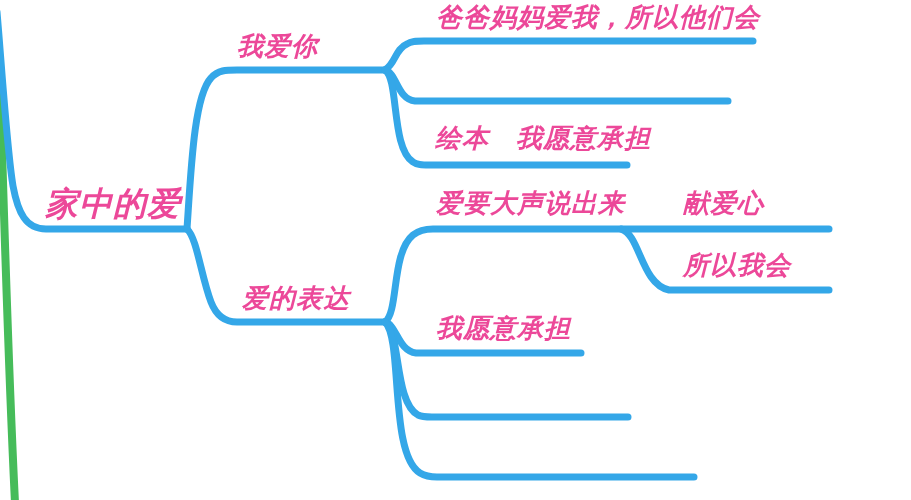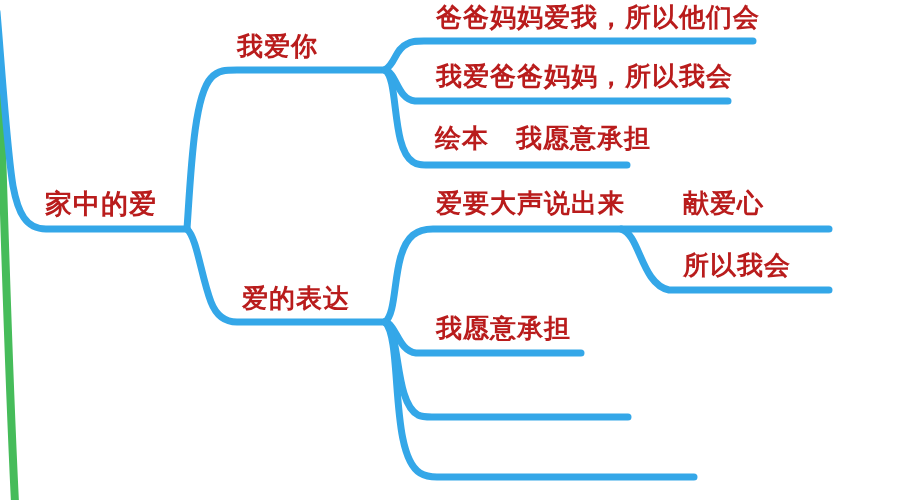--- a/index.html
+++ b/index.html
@@ -26,25 +26,26 @@
     fill: none;
     stroke-linecap: round;
     stroke-linejoin: round;
   }
   .node-label {
     position: absolute;
     font-weight: 700;
     font-size: 26px;
     line-height: 28px;
     letter-spacing: 1px;
-    color: #b91c1c;
+    color: #ec4899;
     white-space: nowrap;
     cursor: pointer;
+    font-style: italic;
   }
-  .node-label.root { font-size: 27px; }
+  .node-label.root { font-size: 33px; }
 </style>
 </head>
 <body>
 
 <div class="stage">
 
   <svg class="lines-svg" viewBox="0 0 911 500" aria-hidden="true">
 
     <path d="M 0 80 C 4 220 8 360 15 503" stroke="#46BC5A" stroke-width="8"></path>
 
@@ -64,21 +65,20 @@
     <path d="M 385 322 C 401 332 394 402 418 415 C 422 417 426 417 432 417 L 628 417" stroke="#34A7E8" stroke-width="7"></path>
     <path d="M 385 322 C 403 339 389 454 420 473 C 425 476 430 477 437 477 L 694 477" stroke="#34A7E8" stroke-width="7"></path>
   </svg>
 
   <div class="node-label root" style="left:45px; top:190px;">家中的爱</div>
 
   <div class="node-label" style="left:237px; top:32px;text-align:center;">我爱你</div>
 
   <div class="node-label" style="left:436px; top:3px;">爸爸妈妈爱我，所以他们会</div>
 
-  <div class="node-label" style="left:436px; top:62px;">我爱爸爸妈妈，所以我会</div>
 
   <div class="node-label" style="left:435px; top:124px;">绘本　我愿意承担</div>
 
   <div class="node-label" style="left:242px; top:284px;">爱的表达</div>
 
   <div class="node-label" style="left:683px; top:189px;">献爱心</div>
 
   <div class="node-label" style="left:436px; top:189px;">爱要大声说出来</div>
 
   <div class="node-label" style="left:683px; top:251px;">所以我会</div>

